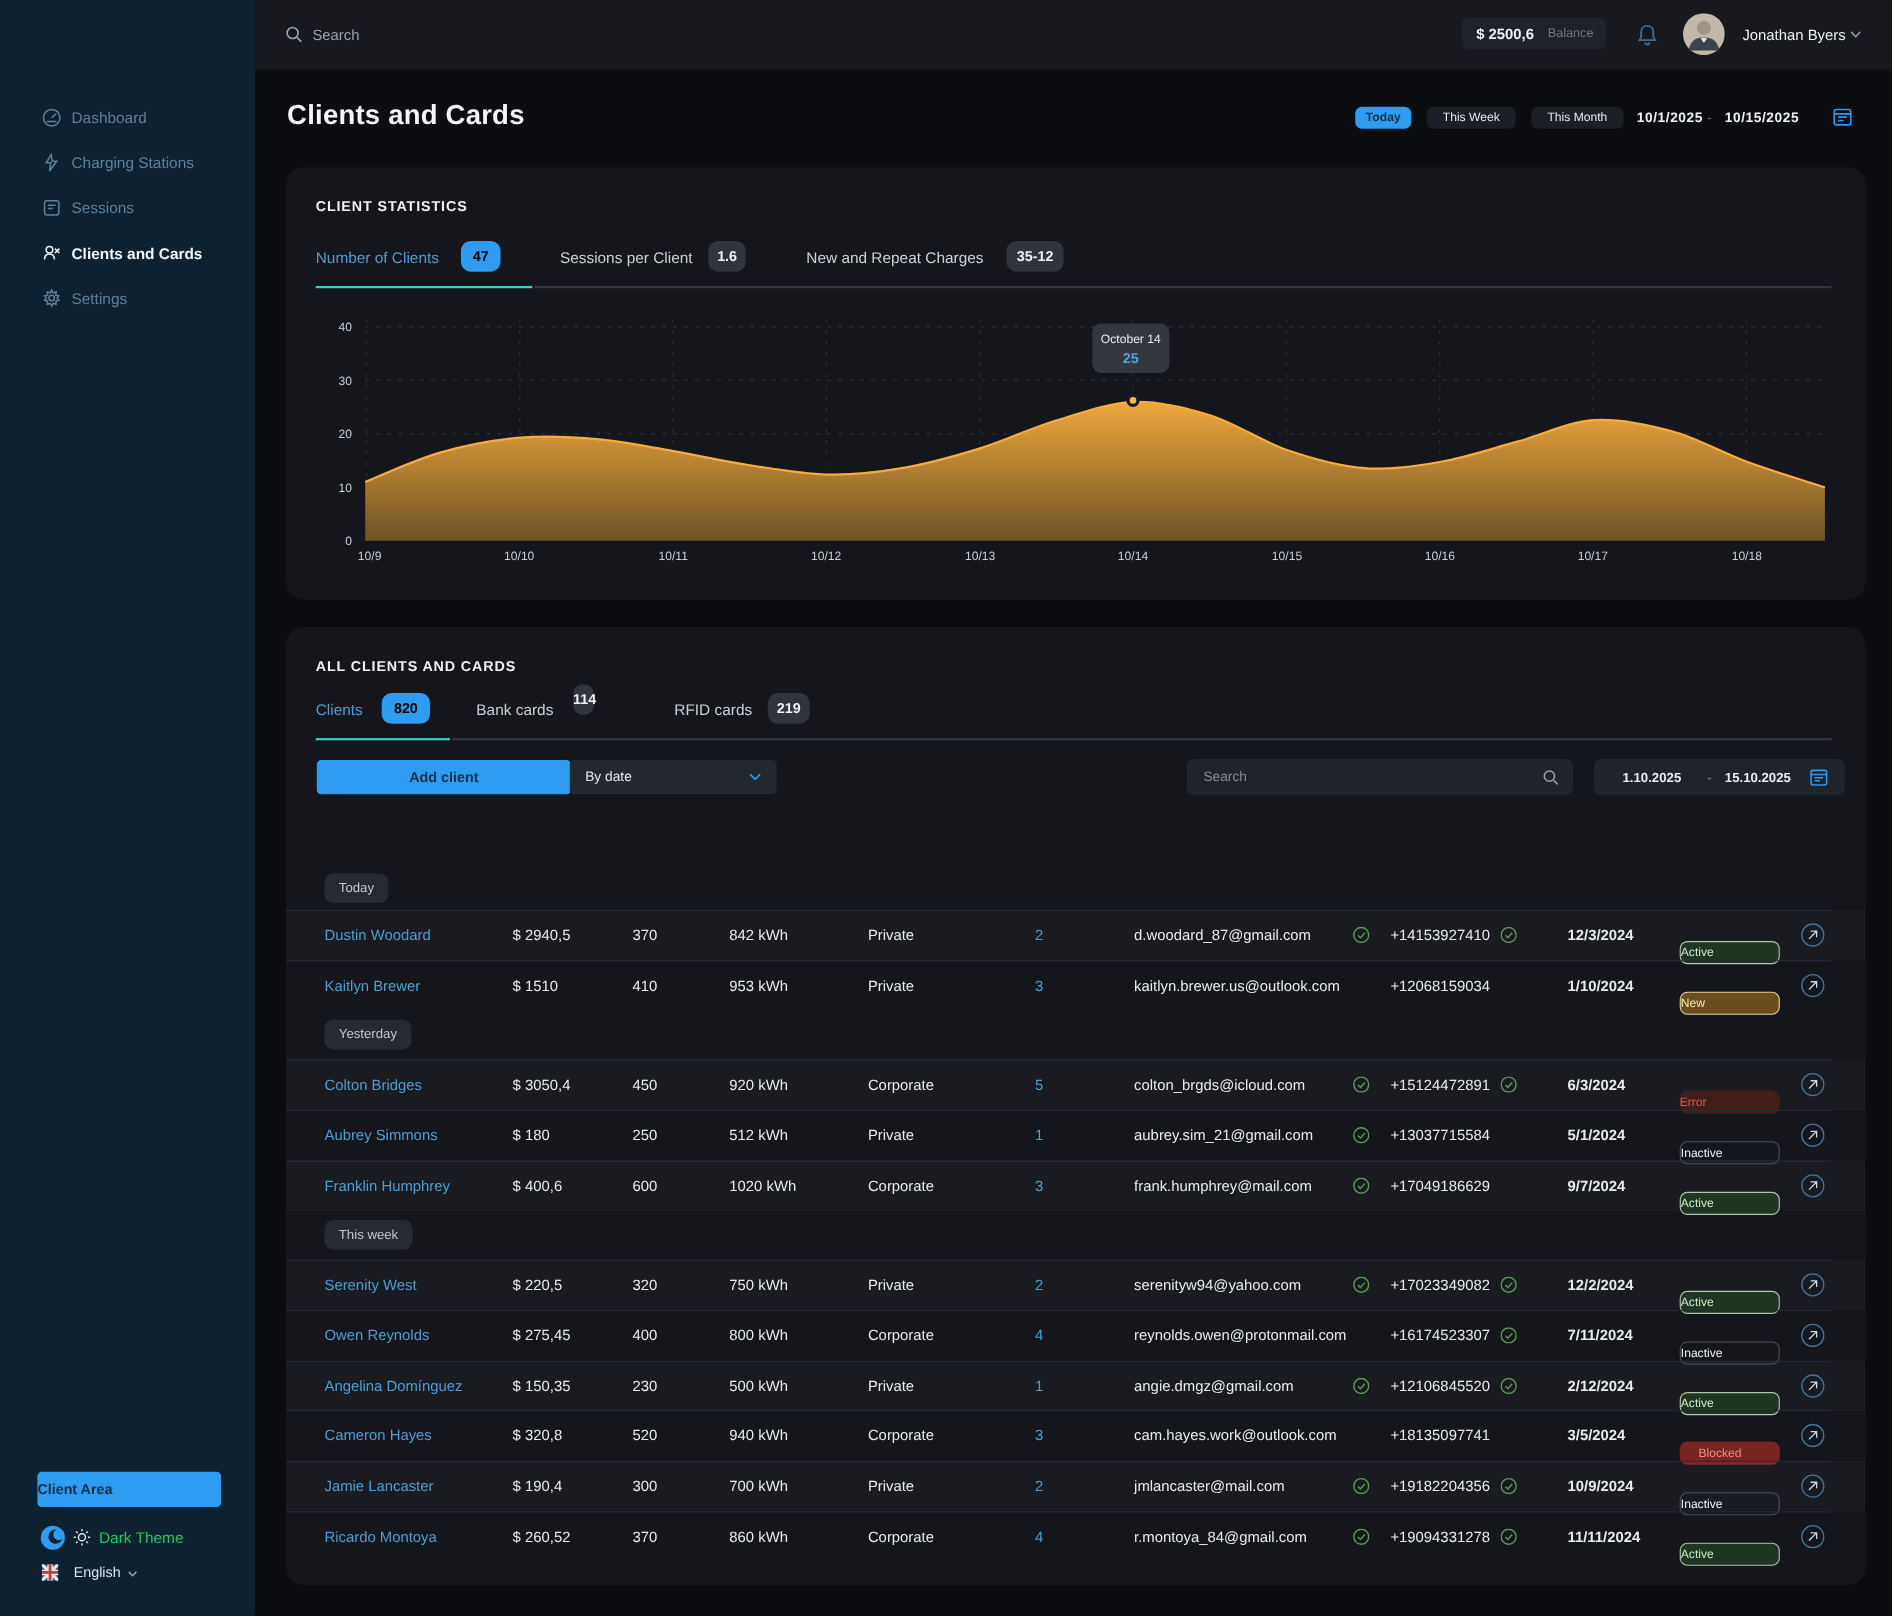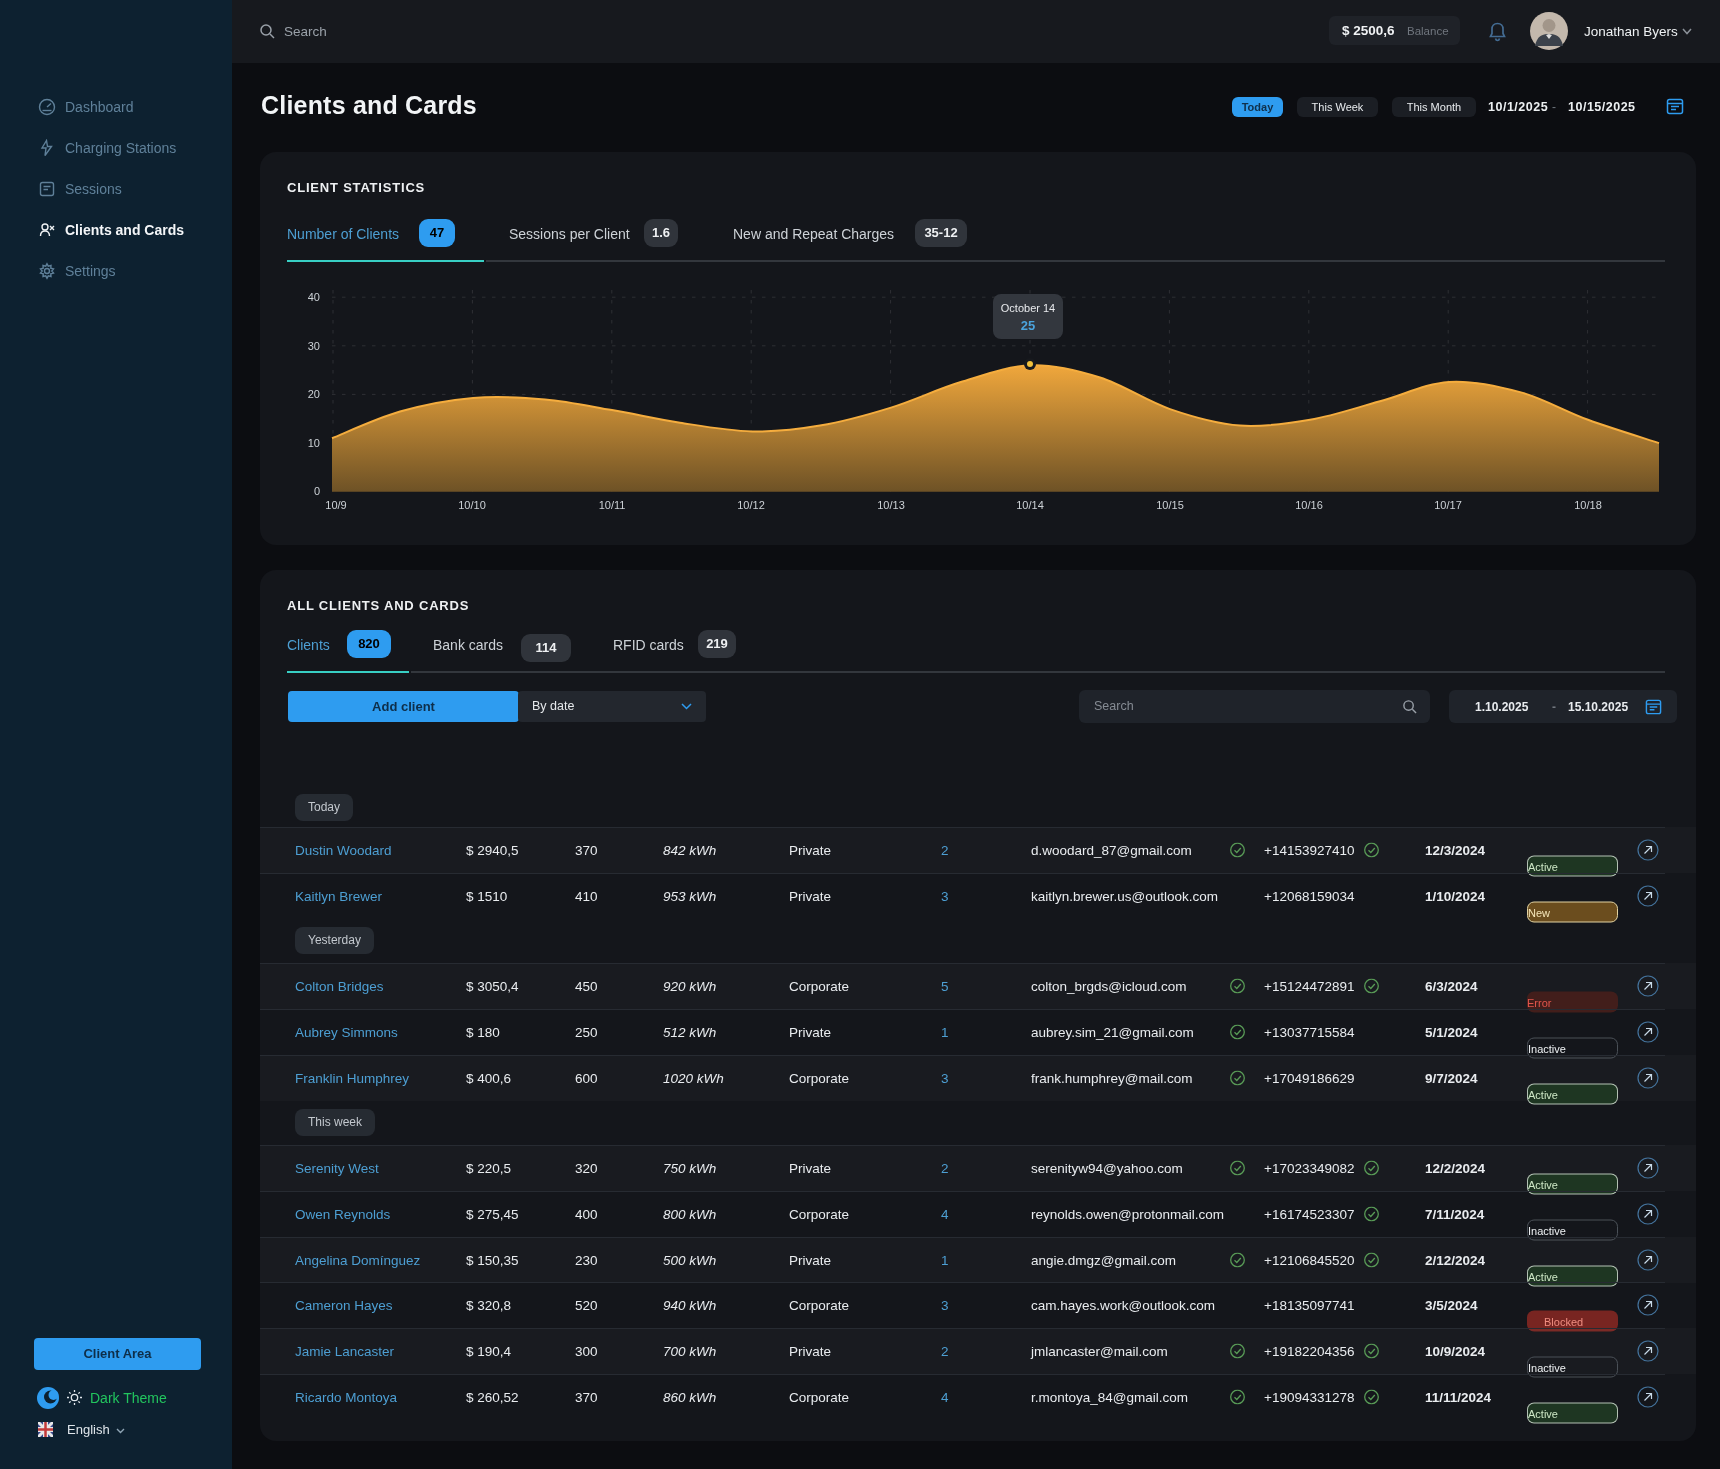--- a/index.html
+++ b/index.html
@@ -7,21 +7,21 @@
 .abs { position:absolute; }
 
 
 #sidebar { position:absolute; left:0; top:0; width:232px; height:1469px; background:#0d2130; }
 #sbhead { position:absolute; left:0; top:0; width:232px; height:63px; background:#0b1b28; }
 #logo { position:absolute; left:46px; top:21px; color:#f2f5f7; font-size:19px; font-weight:bold; letter-spacing:0.3px; }
 .navitem { position:absolute; left:0; width:232px; height:41px; color:#5f8099; font-size:14px; }
 .navitem .lbl { position:absolute; left:65px; top:50%; transform:translateY(-50%); }
 .navitem .ico { position:absolute; left:38px; top:50%; transform:translateY(-50%); width:18px; height:18px; }
 .navitem.active { color:#f4f6f8; font-weight:bold; }
-#clientarea { position:absolute; left:34px; top:1338px; width:167px; height:32px; background:#2e9cf0; border-radius:4px; color:#0e2e49; font-size:13px; font-weight:bold; text-align:center; line-height:32px; }
+#clientarea { position:absolute; left:34px; top:1338px; width:167px; height:32px; background:#2e9cf0; border-radius:4px; color:#0e2e49; font-size:13px; font-weight:bold; text-align:left; line-height:32px; }
 #themerow { position:absolute; left:36px; top:1386px; width:196px; height:24px; color:#22c55e; font-size:14px; }
 #langrow { position:absolute; left:38px; top:1420px; width:196px; height:24px; color:#dfe5ea; font-size:13px; }
 
 
 #topbar { position:absolute; left:232px; top:0; width:1488px; height:63px; background:#17191e; }
 #searchlbl { position:absolute; left:52px; top:24px; color:#9aa1a9; font-size:13.5px; }
 #balpill { position:absolute; left:1097px; top:16px; width:131px; height:29px; background:#1f2228; border-radius:6px; }
 #balpill .amt { position:absolute; left:13px; top:7px; color:#f0f2f4; font-size:13.5px; font-weight:bold; }
 #balpill .lab { position:absolute; left:78px; top:9px; color:#70767e; font-size:11.5px; }
 #username { position:absolute; left:1352px; top:24px; color:#eef1f3; font-size:13.5px; }
@@ -61,21 +61,21 @@
 #thead { position:absolute; left:27px; top:172px; width:1382px; height:34px; background:#1d2127; border-radius:4px; color:#c6cbd1; font-size:11px; letter-spacing:0.4px; }
 .th { position:absolute; top:11px; }
 .groupchip { position:absolute; height:27px; background:#262b32; border-radius:8px; color:#c3c8ce; font-size:12px; line-height:27px; padding:0 13px; }
 .row { position:absolute; left:0px; width:1436px; height:46px; font-size:13.5px; color:#e9ecef; }
 .row.alt { background:rgba(255,255,255,0.022); }
 .row .sep { position:absolute; left:0px; right:31px; top:0px; height:1px; background:#272b32; }
 .cell { position:absolute; top:50%; transform:translateY(-50%); white-space:nowrap; }
 .cname { left:35px; color:#4d9fd3; }
 .crev { left:206px; }
 .csess { left:315px; }
-.cenergy { left:403px;font-style:italic; }
+.cenergy { left:403px; }
 .ctype { left:529px; }
 .ccards { left:681px; color:#4d9fd3; }
 .cmail { left:771px; }
 .cphone { left:1004px; }
 .cdate { left:1165px; font-weight:bold; }
 .chk { position:absolute; top:50%; transform:translateY(-50%); width:15px; height:15px; }
 .status { position:absolute; left:1267px; top:50%; transform:translateY(-50%); width:91px; height:21px; border-radius:7px; font-size:11px; text-align:left; line-height:21px;margin-top:16px; }
 .st-active { background:#1e3622; border:1px solid rgba(206,219,206,0.85); color:#cde7c5; }
 .st-new { background:#6b4d1e; border:1px solid #e3d3a2; color:#f4e5b8; }
 .st-error { background:#421e1b; color:#e2554c; line-height:23px; }
@@ -244,21 +244,21 @@
       <text x="768" y="178" font-size="13" font-weight="bold" fill="#4ba4dd" text-anchor="middle">25</text>
     </g>
   </svg>
 </div>
 
 <div class="card" id="card2">
   <div class="cardtitle" style="top:28px">ALL CLIENTS AND CARDS</div>
   <div class="tabtxt act" style="left:27px;top:67px">Clients</div>
   <div class="badge blue" style="left:87px;top:60px;width:44px">820</div>
   <div class="tabtxt" style="left:173px;top:67px">Bank cards</div>
-  <div class="badge dark" style="left:261px;top:64px;width:50px">114</div>
+  <div class="badge dark" style="left:261px;top:52px;width:19px">114</div>
   <div class="tabtxt" style="left:353px;top:67px">RFID cards</div>
   <div class="badge dark" style="left:438px;top:60px;width:38px">219</div>
   <div class="tabline teal" style="left:27px;top:101px;width:122px"></div>
   <div class="tabline" style="left:151px;top:101px;width:1254px"></div>
 
   <div id="addclient">Add client</div>
   <div id="bydate">By date
     <svg class="abs" style="right:14px;top:12px" width="11" height="7" viewBox="0 0 11 7" fill="none" stroke="#2e9cf0" stroke-width="1.5">
         <path d="M1 1 L5.5 5.5 L10 1"></path>
       </svg>

